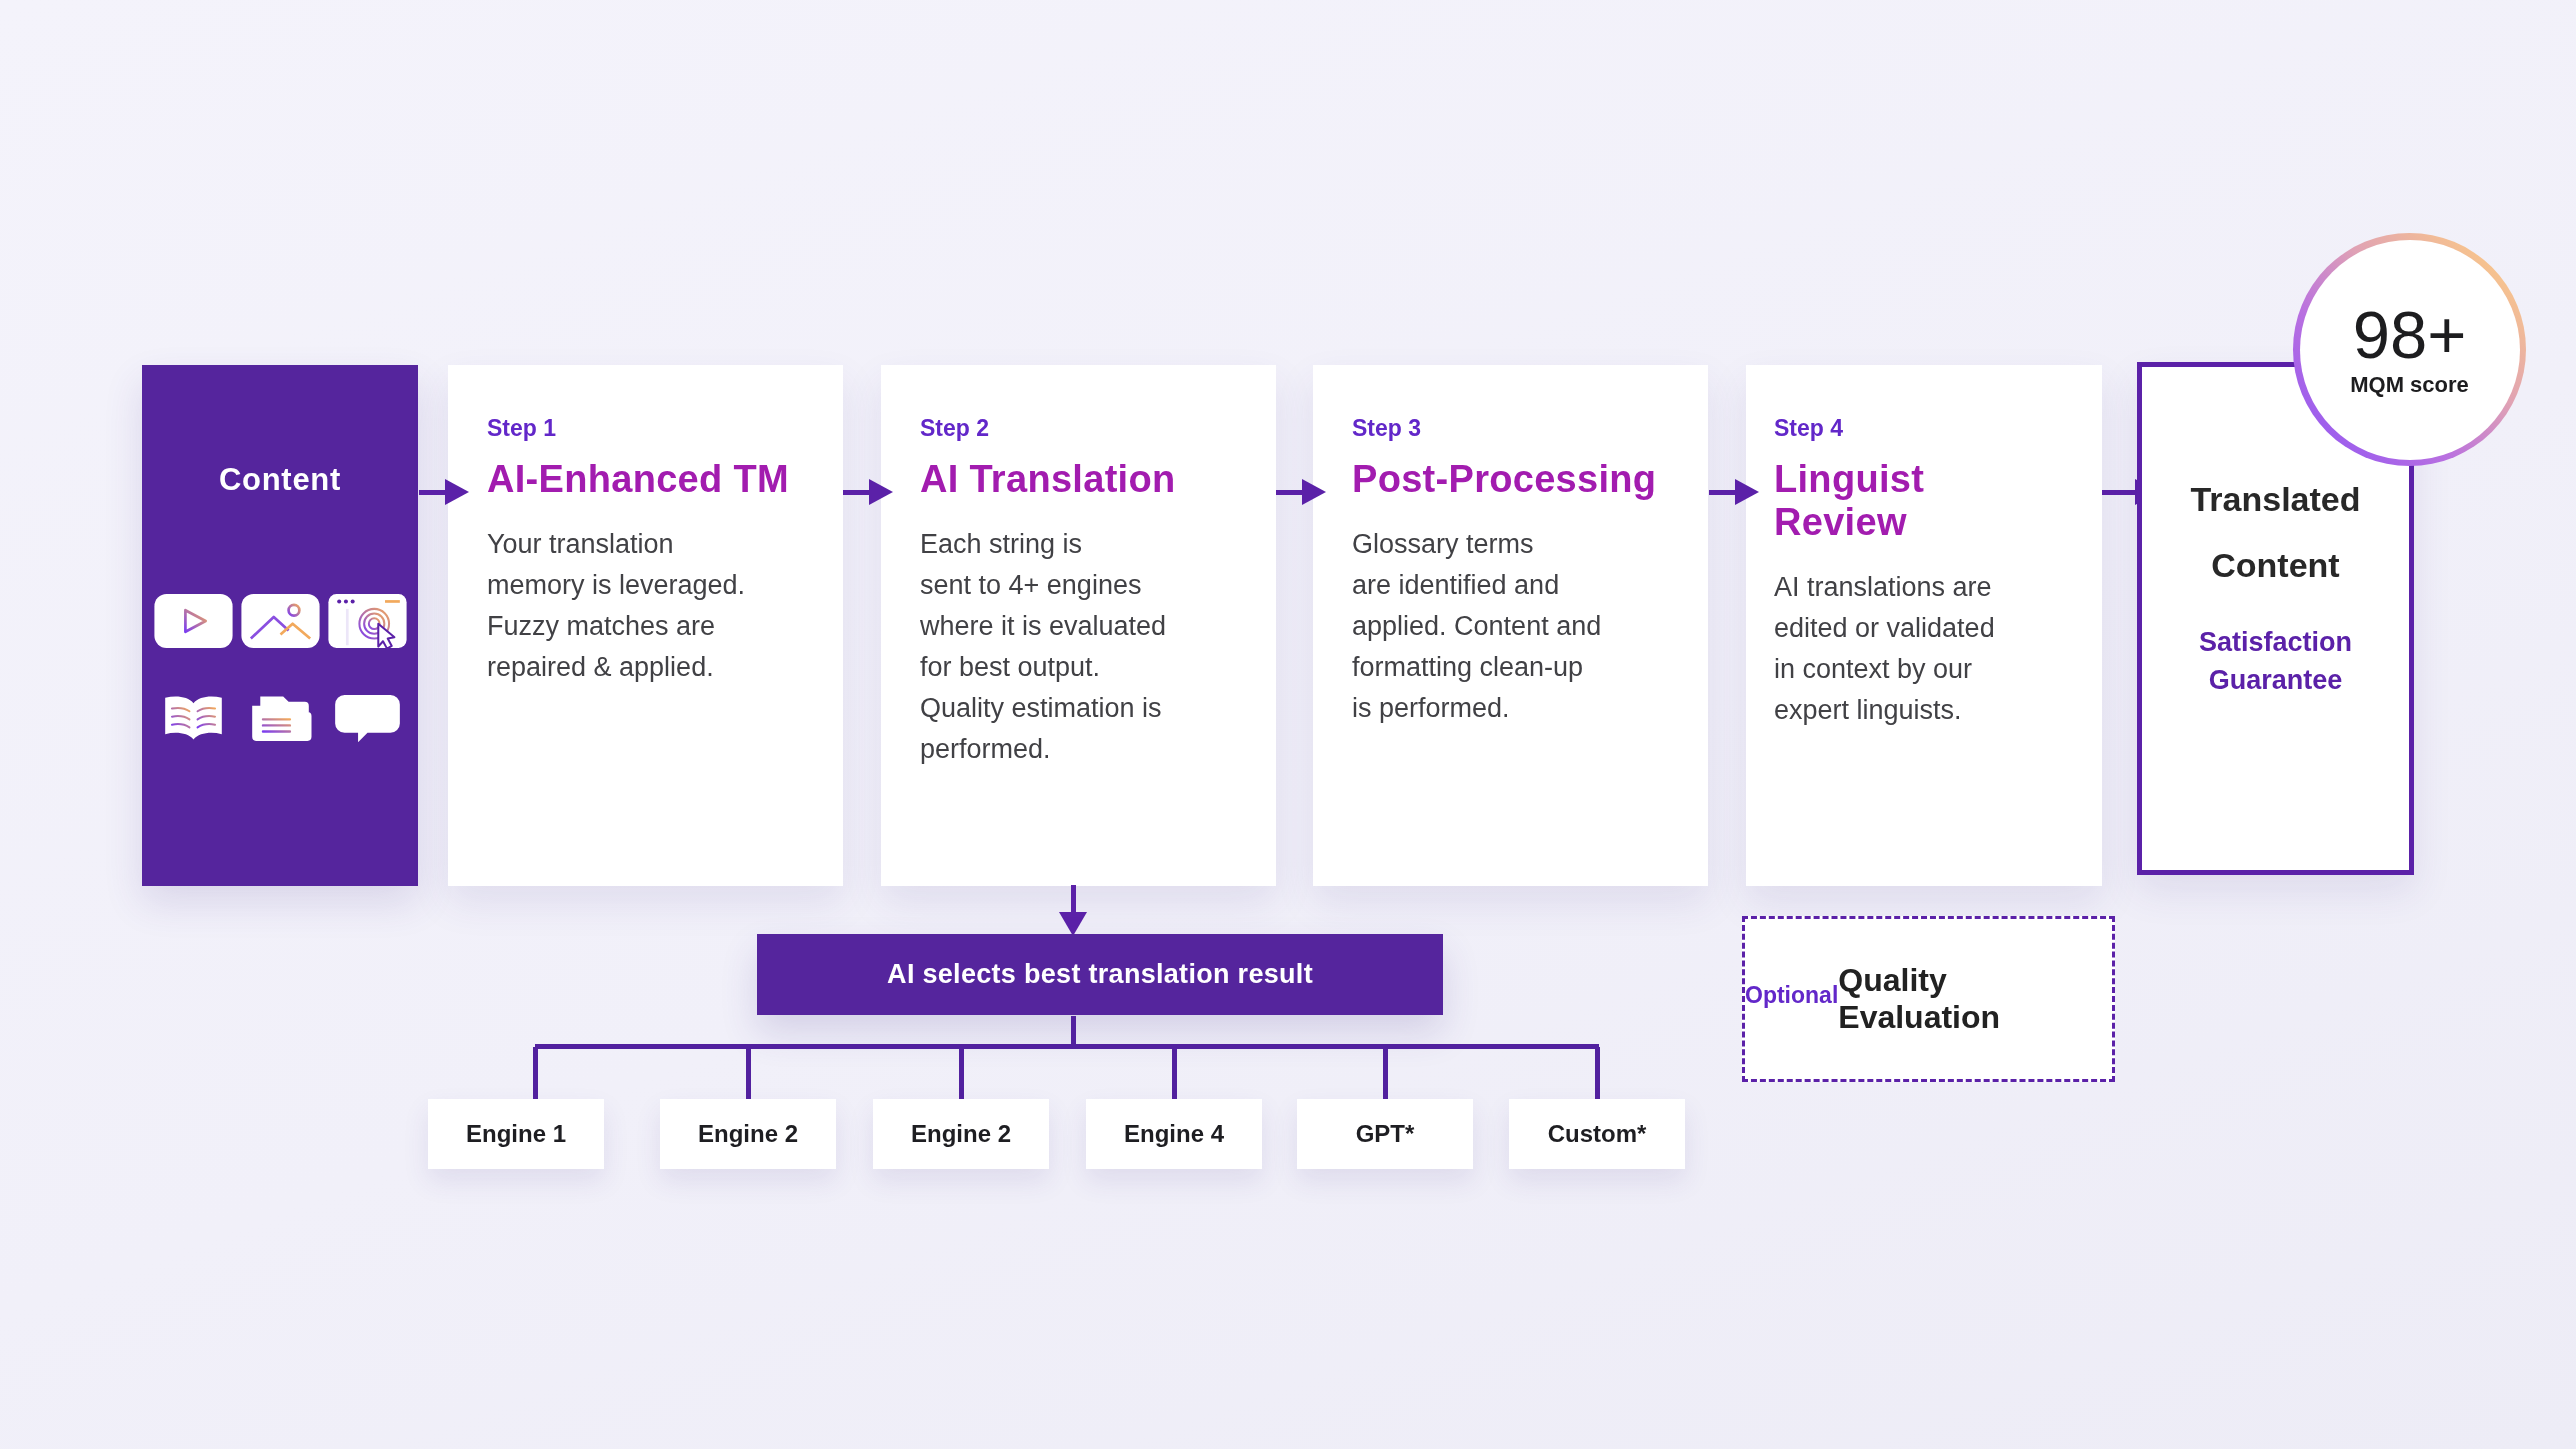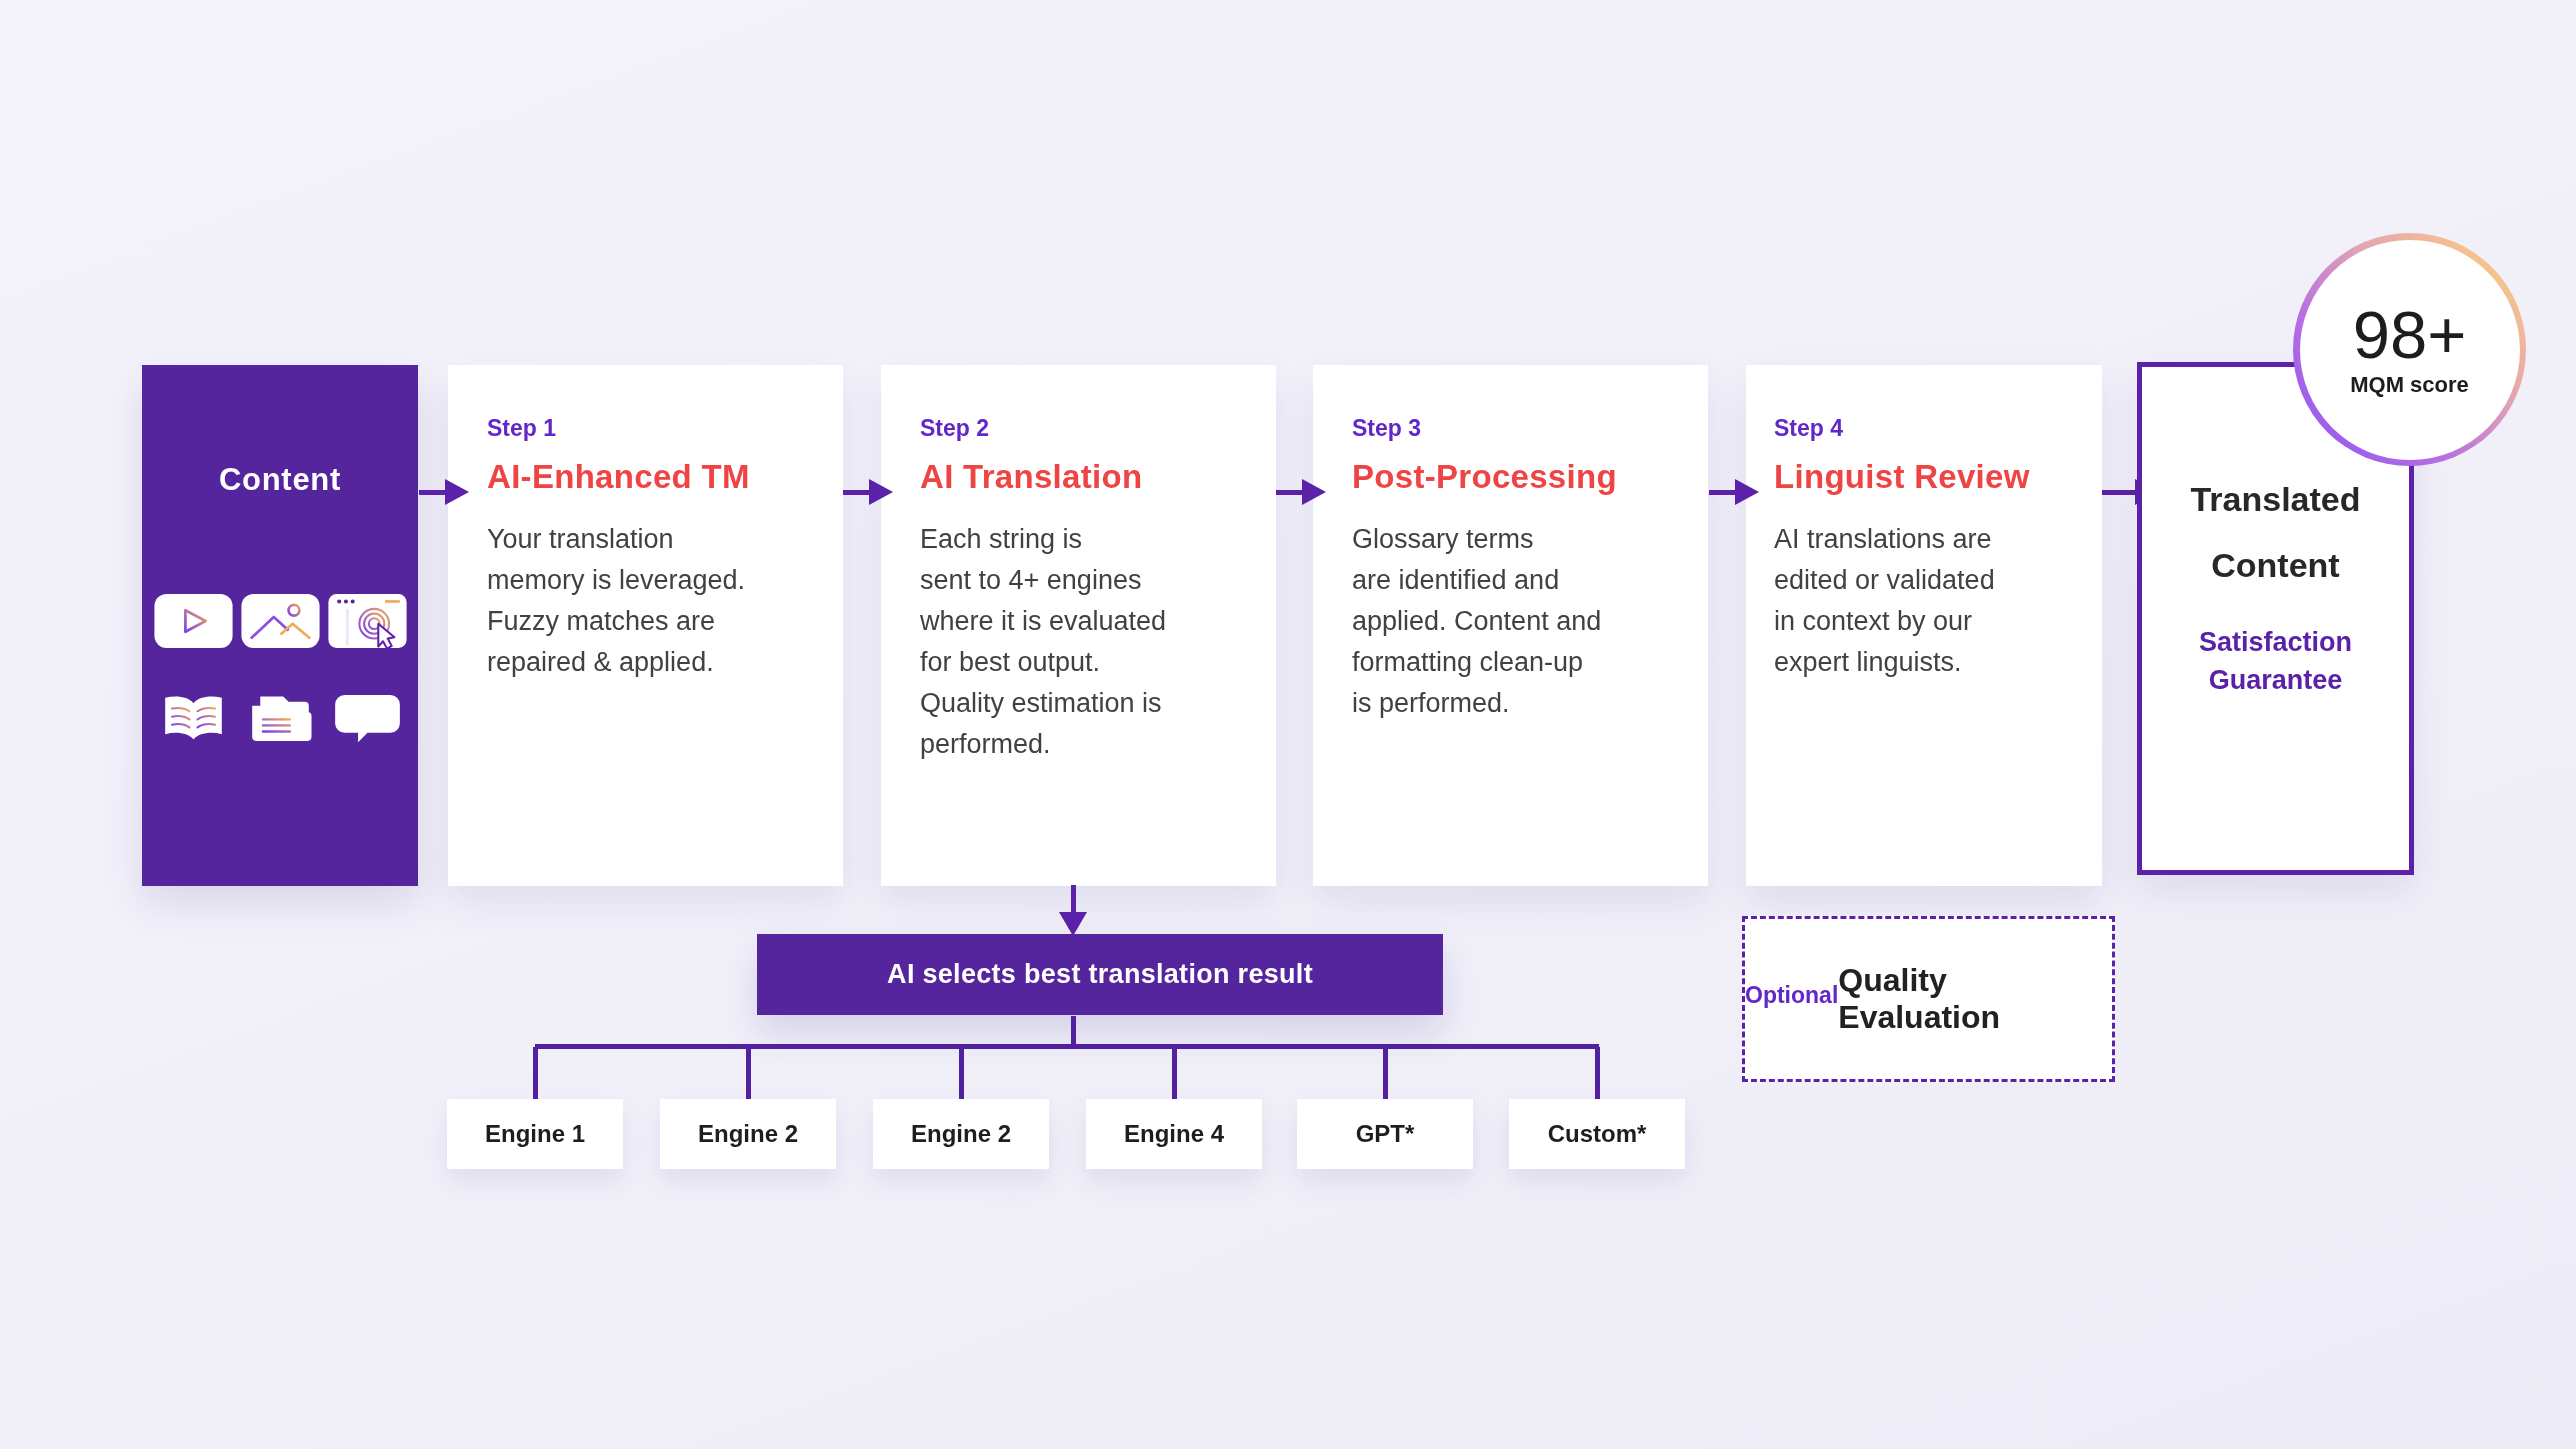--- a/index.html
+++ b/index.html
@@ -17,21 +17,21 @@
     display:grid;grid-template-columns:repeat(3,1fr);column-gap:4px;row-gap:35px;justify-items:center;}
   .icon-grid svg{display:block;}
   
   .card{position:absolute;top:365px;height:521px;background:#fff;box-sizing:border-box;
     padding:50px 38px 0 39px;box-shadow:0 17.4px 37px rgba(70,50,140,.10);}
   .card1{left:448px;width:395px;}
   .card2{left:881px;width:395px;}
   .card3{left:1313px;width:395px;}
   .card4{left:1746px;width:356px;padding-left:28px;}
   .step-label{font-size:23px;font-weight:bold;color:#6227c9;margin:0 0 16px 0;}
-  .card-title{font-size:33px;font-weight:bold;color:#ef4444;margin:0 0 23px 0;letter-spacing:0.3px;}
+  .card-title{font-size:38px;font-weight:bold;color:#a21caf;margin:0 0 23px 0;letter-spacing:0.3px;}
   .card-body{font-size:27px;line-height:41px;color:#414145;white-space:pre-line;}
   
   .arr-line{position:absolute;top:490px;height:5.4px;background:#5b21a8;}
   .arr-head{position:absolute;top:479px;width:0;height:0;
     border-top:13.4px solid transparent;border-bottom:13.4px solid transparent;border-left:24px solid #5b21a8;}
   .a1l{left:419px;width:29.5px;} .a1h{left:445px;}
   .a2l{left:843px;width:28px;} .a2h{left:869px;}
   .a3l{left:1276px;width:28px;} .a3h{left:1302px;}
   .a4l{left:1709px;width:28px;} .a4h{left:1735px;}
   .a5l{left:2102px;width:35px;} .a5h{left:2135px;}
@@ -57,21 +57,21 @@
   .select-bar{position:absolute;left:757px;top:934px;width:686px;height:81px;background:#55259d;
     display:flex;align-items:center;justify-content:center;box-shadow:0 17.4px 37px rgba(70,50,140,.16);}
   .select-bar span{color:#fff;font-size:27px;font-weight:bold;letter-spacing:0.3px;}
   .v-stem2{position:absolute;left:1071px;top:1016px;width:5.4px;height:32px;background:#52219f;}
   .h-line{position:absolute;left:535px;top:1044px;width:1064px;height:4.7px;background:#52219f;}
   .drop{position:absolute;top:1047px;width:4.7px;height:54px;background:#52219f;}
   .d1{left:533px;} .d2{left:746px;} .d3{left:959px;} .d4{left:1172px;} .d5{left:1383px;} .d6{left:1595px;}
   .engine{position:absolute;top:1099px;width:176px;height:70px;background:#fff;
     display:flex;align-items:center;justify-content:center;
     font-size:24px;font-weight:bold;color:#1e1e22;box-shadow:0 12px 27px rgba(70,50,140,.10);}
-  .e1{left:447px;} .e2{left:660px;} .e3{left:873px;} .e4{left:1086px;} .e5{left:1297px;} .e6{left:1509px;}
+  .e1{left:428px;} .e2{left:660px;} .e3{left:873px;} .e4{left:1086px;} .e5{left:1297px;} .e6{left:1509px;}
   
   .optional-box{position:absolute;left:1742px;top:916px;width:373px;height:166px;box-sizing:border-box;
     background:#fff;border:3.4px dashed #5b21a8;
     display:flex;flex-direction:row;align-items:center;justify-content:center;}
   .optional-label{font-size:23px;font-weight:bold;color:#6227c9;margin-bottom:8px;}
   .optional-title{font-size:32px;font-weight:bold;color:#222;}
 </style>
 </head>
 <body>
 

